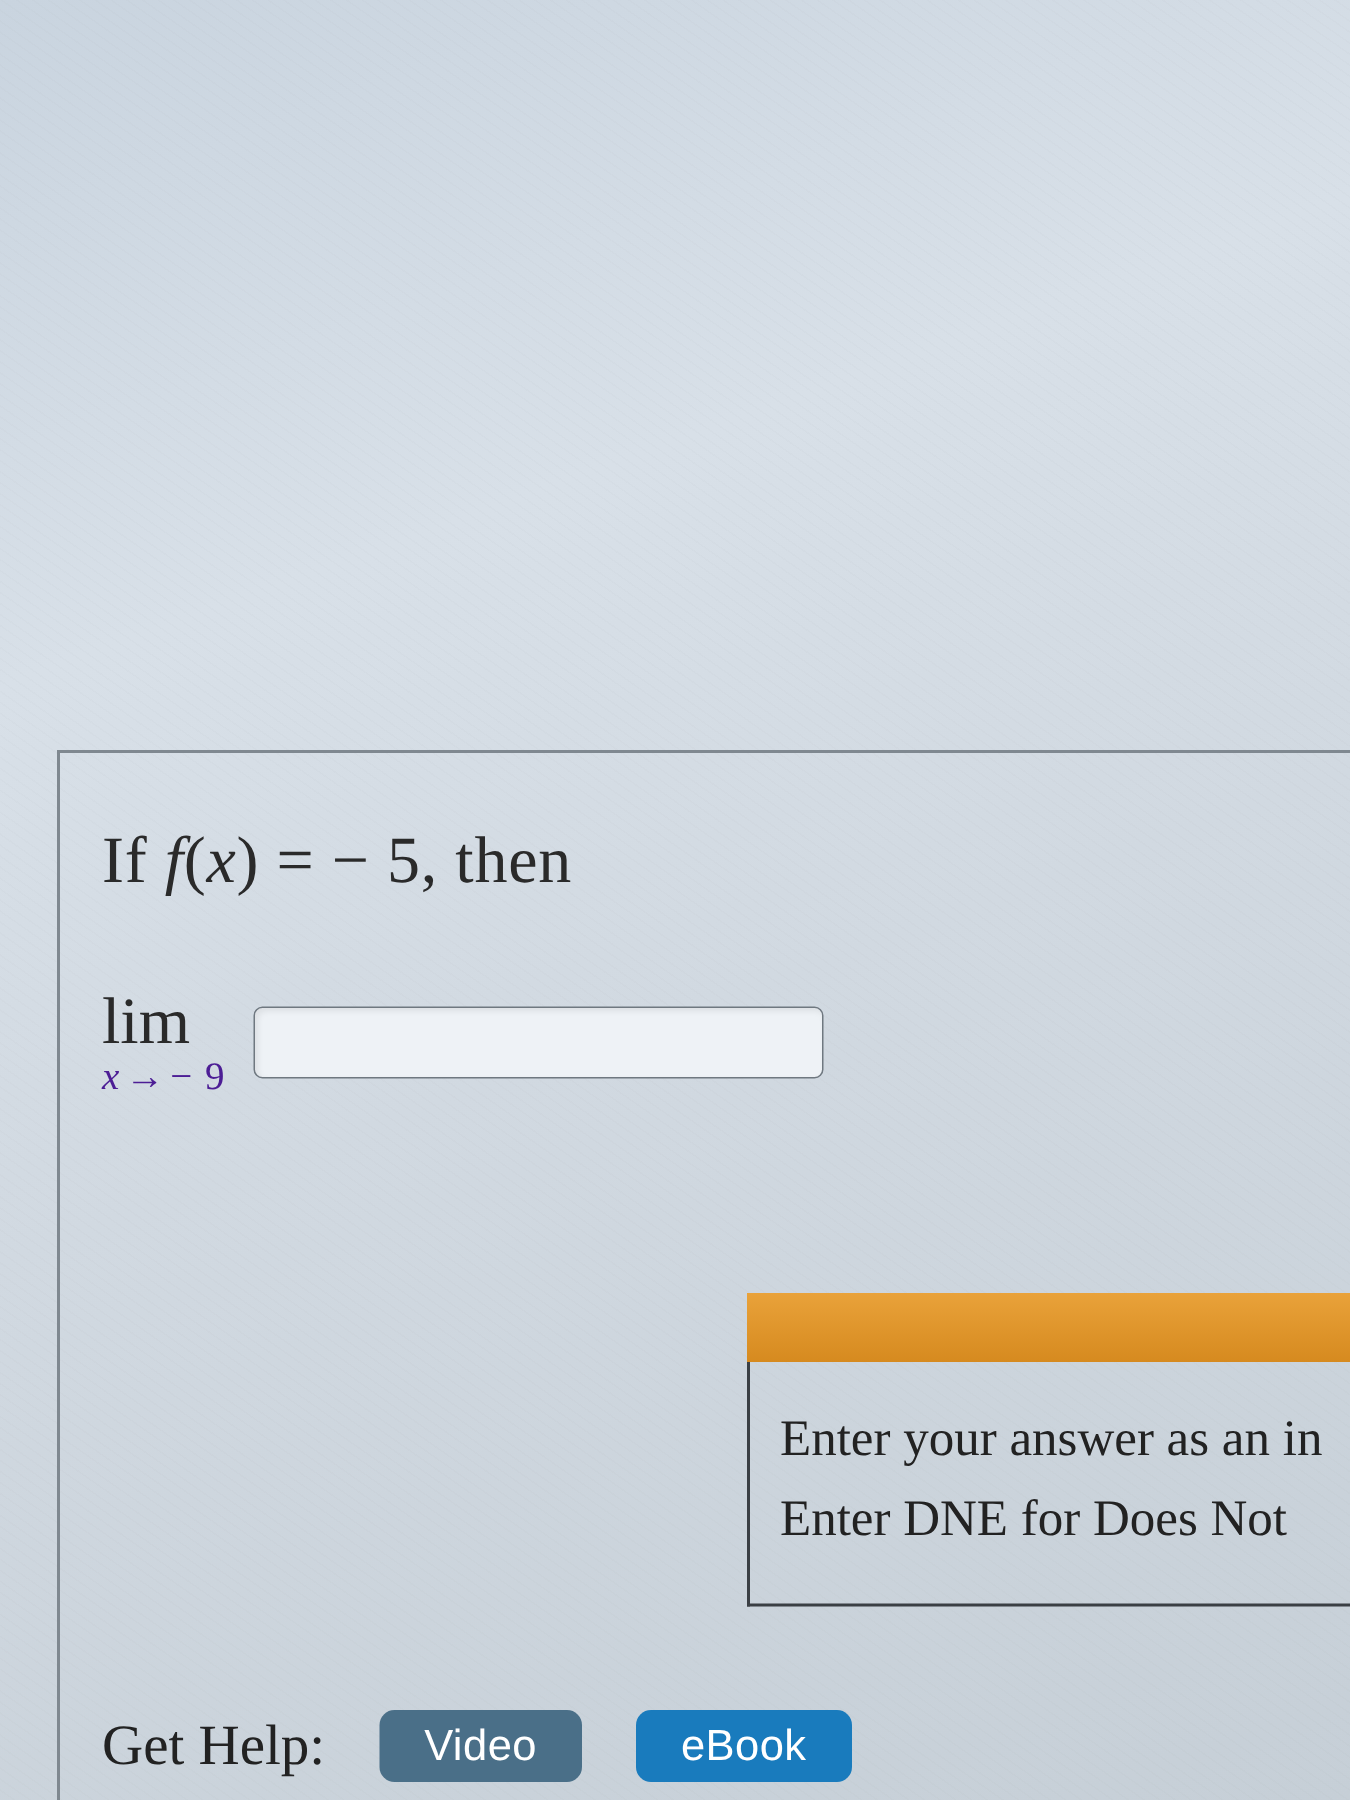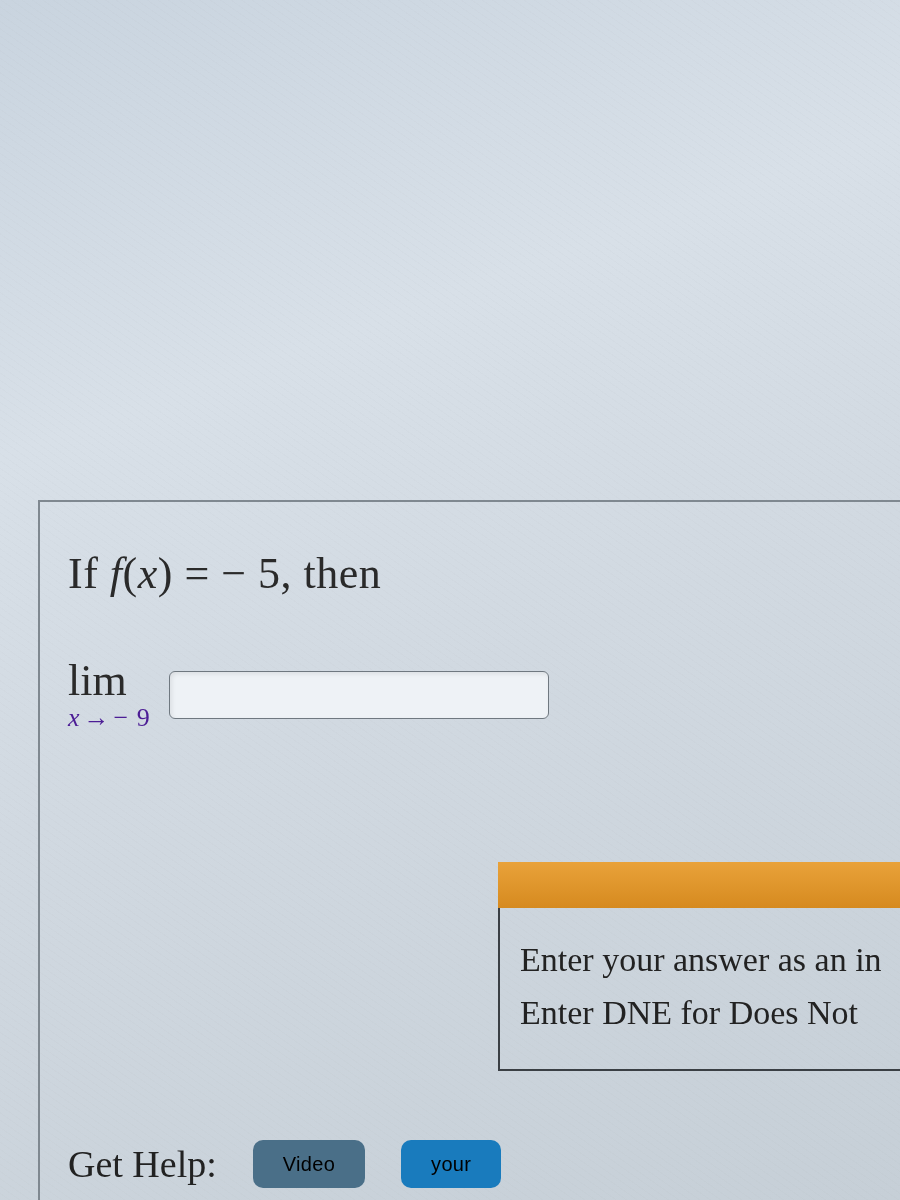--- a/index.html
+++ b/index.html
@@ -108,23 +108,23 @@
     font-size: 38px;
     color: #222;
   }
   .pill {
     display: inline-flex;
     align-items: center;
     justify-content: center;
     height: 48px;
     padding: 0 30px;
     border-radius: 10px;
-    color: #000000;
+    color: #ffffff;
     font-family: Arial, Helvetica, sans-serif;
-    font-size: 20px;
+    font-size: 29px;
     letter-spacing: 0.3px;
     cursor: pointer;
     user-select: none;
   }
   .pill.video { background: #4a6f88; }
   .pill.ebook { background: #197bbd; }
 
   
   .moire {
     position: absolute;
@@ -168,16 +168,16 @@
     <div class="hint-bar"></div>
     <div class="hint-body">
       <div>Enter your answer as an in</div>
       <div>Enter DNE for Does Not </div>
     </div>
   </div>
 
   <div class="help-row">
     <span>Get Help:</span>
     <span class="pill video">Video</span>
-    <span class="pill ebook">your</span>
+    <span class="pill ebook">eBook</span>
   </div>
 
 </div>
 
 </body></html>

